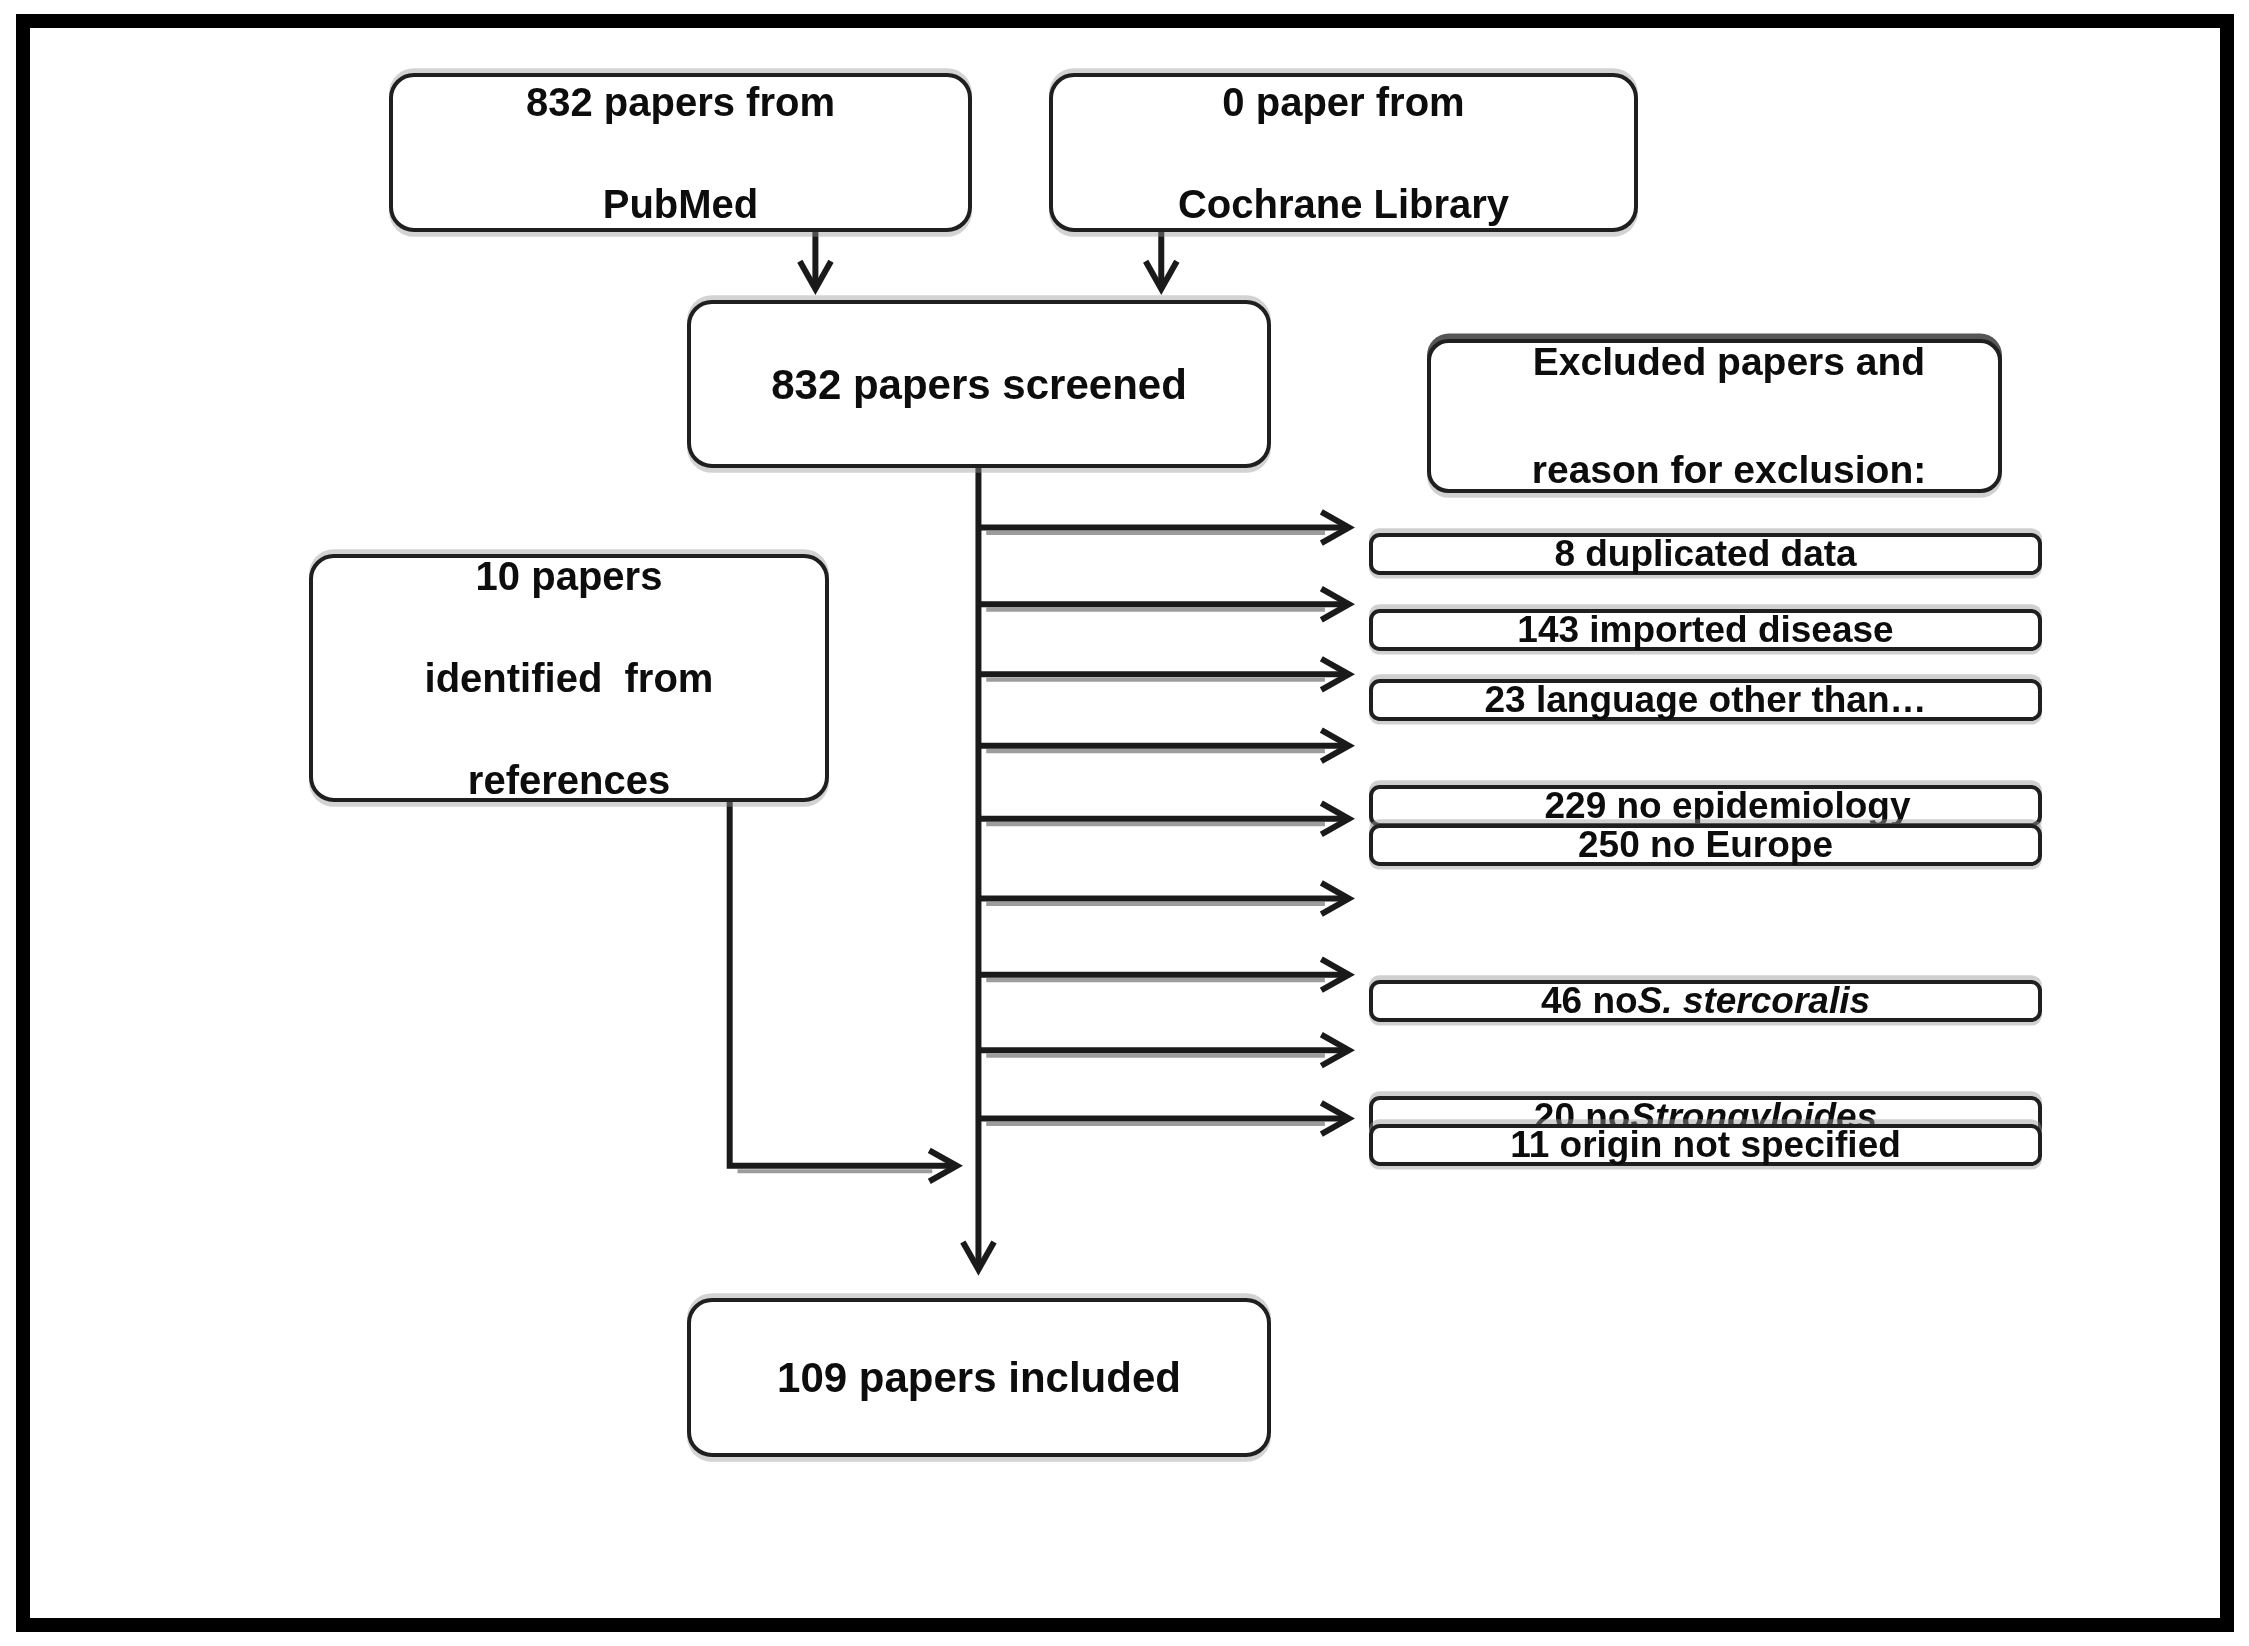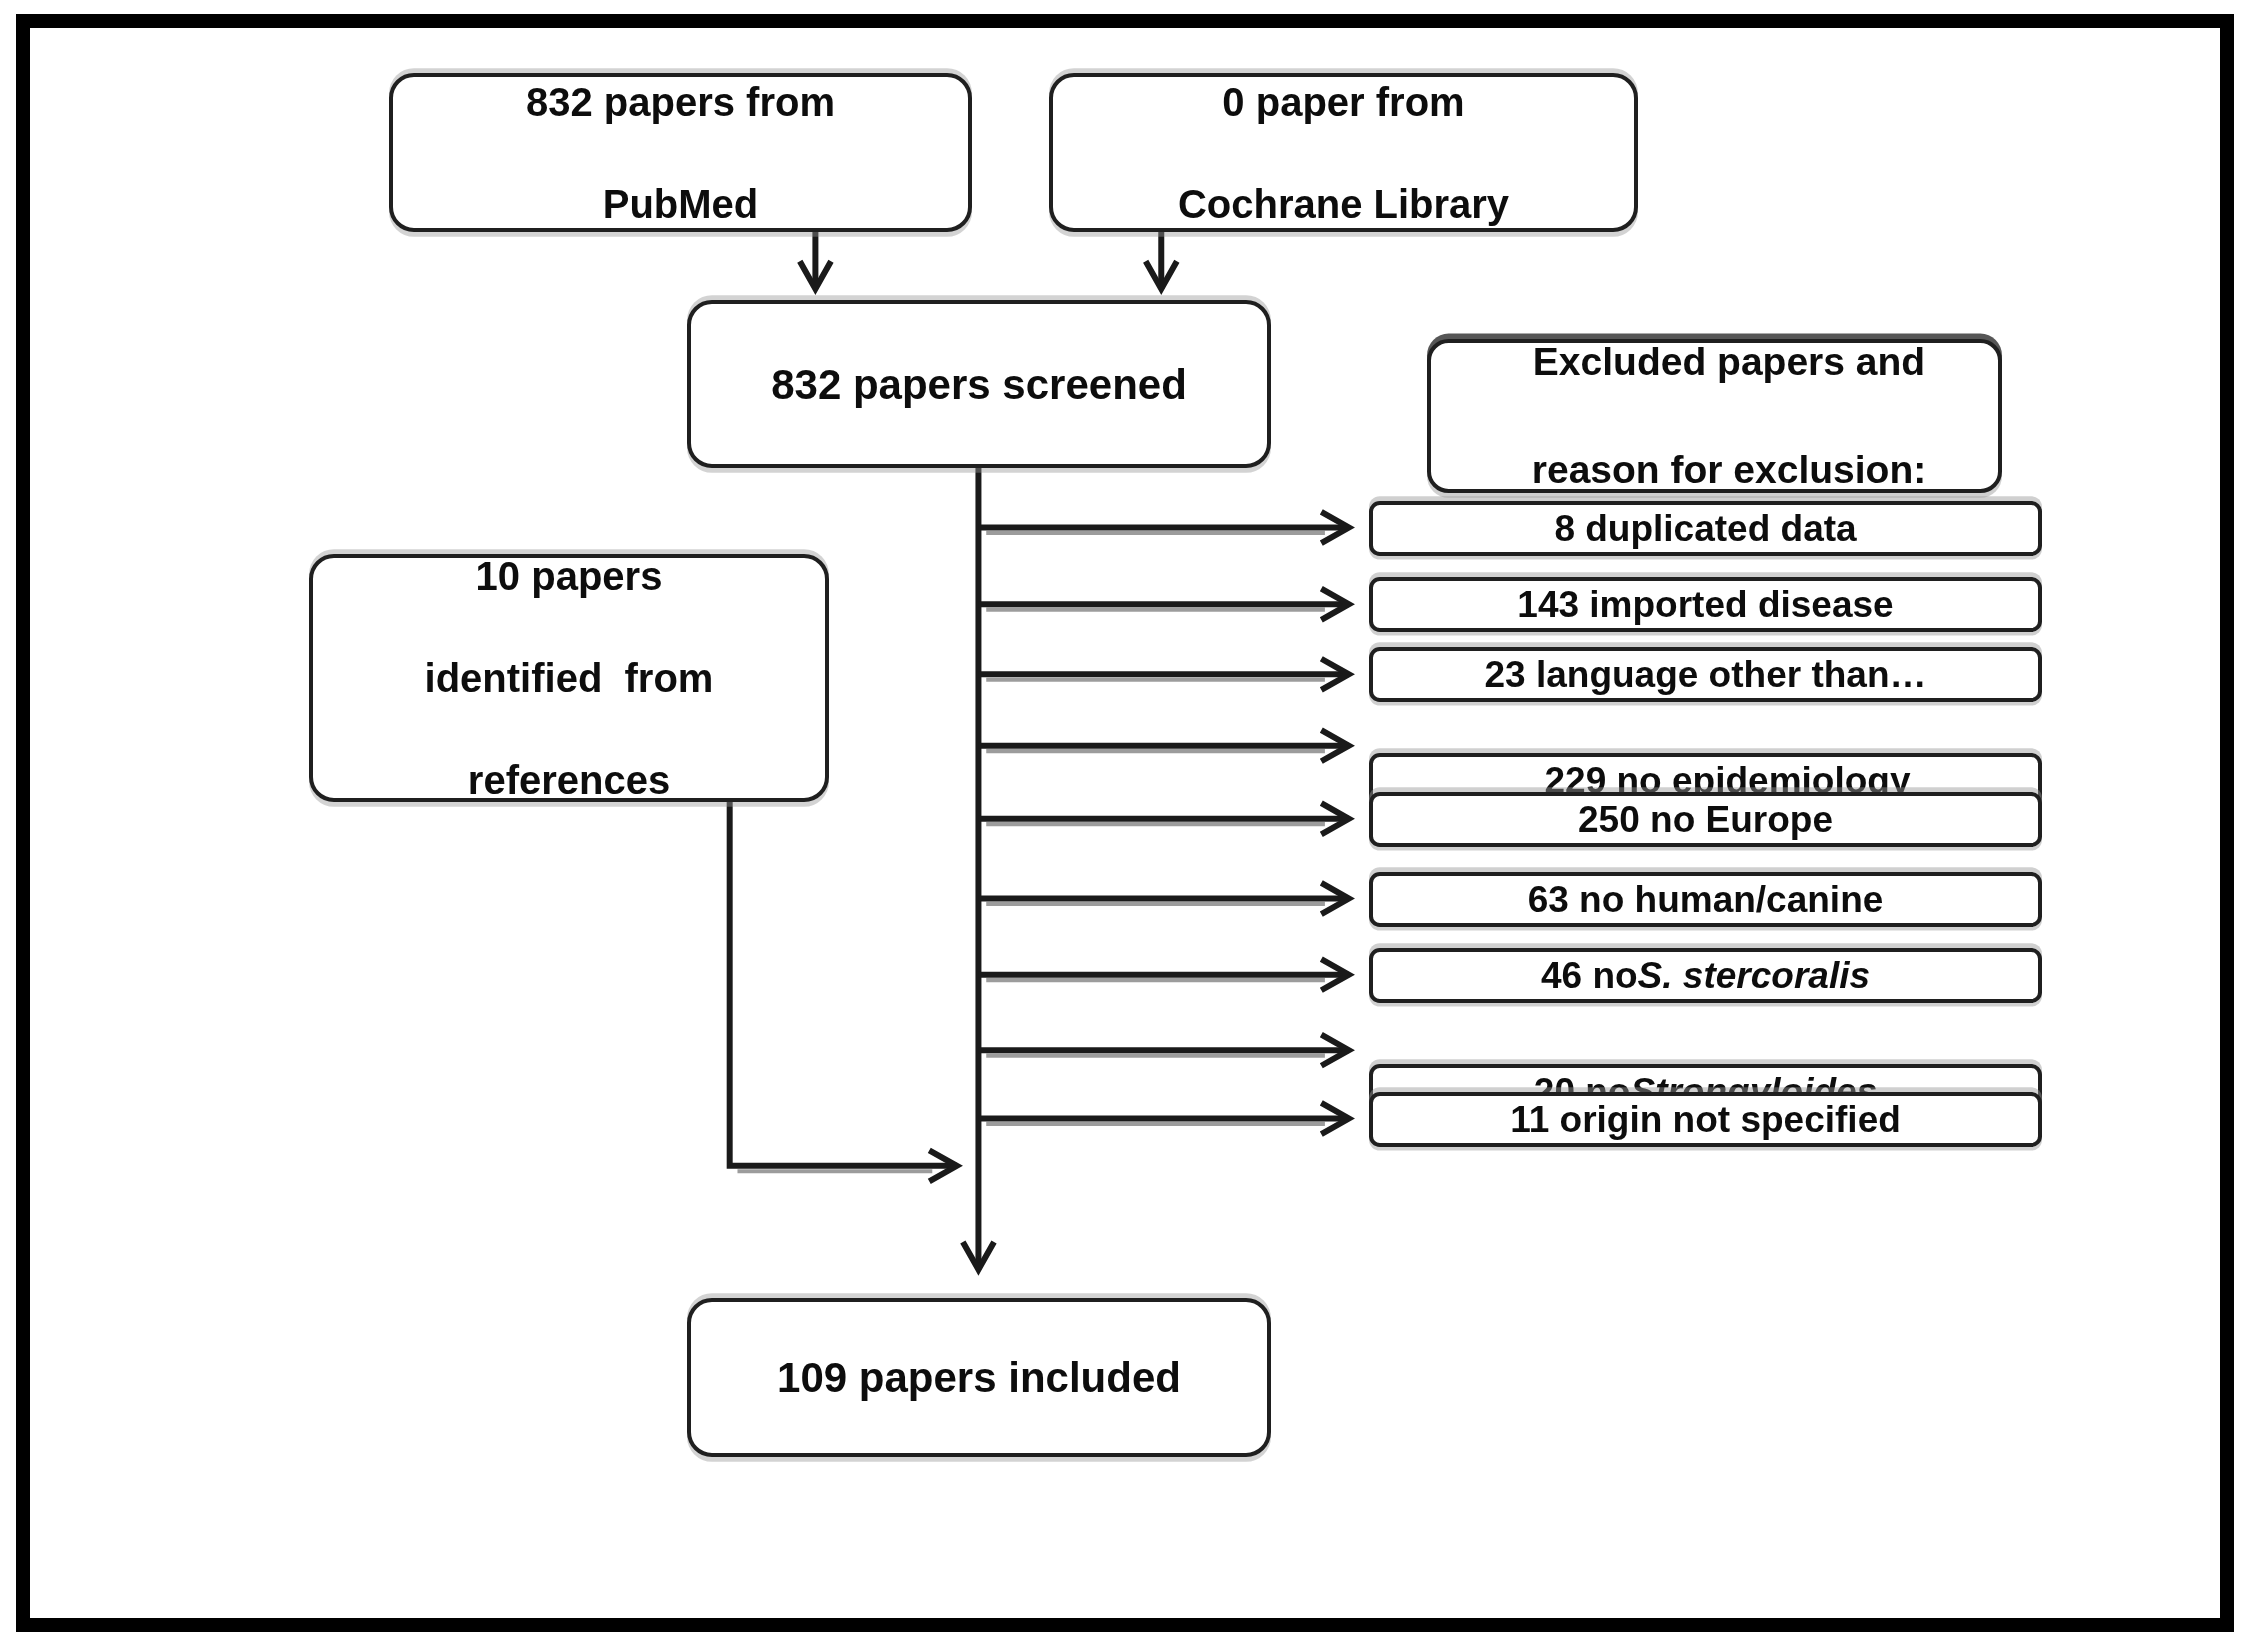--- a/index.html
+++ b/index.html
@@ -28,29 +28,30 @@
     text-align:center;font-weight:700;
     box-shadow:0 -4.8px 0 rgba(150,150,150,0.42), 0 4.8px 0 rgba(150,150,150,0.42);
     gap:40px;
   }
   .box .ln{white-space:pre-wrap;}
   .f-lg{font-size:42px;line-height:1.5;}
   .f-md{font-size:40px;line-height:1.55;}
   .f-hd{font-size:39px;line-height:1.75;padding-left:29px;}
   .excl{
     position:absolute;
-    left:1369px;width:673px;height:55px;
+    left:1369px;width:673px;height:42px;
     background:#ffffff;
     border:4.2px solid #1f1f1f;
     border-radius:10.8px;
     display:flex;align-items:center;justify-content:center;
     text-align:right;
     font-weight:700;font-size:37px;
     box-shadow:0 -4.8px 0 rgba(150,150,150,0.45), 0 3.6px 0 rgba(120,120,120,0.35);
     box-sizing:border-box;
+    margin-top:32px;
   }
   .excl i{font-style:italic;}
   .hdr{box-shadow:0 -5.4px 0 rgba(30,30,30,0.75), 0 4.8px 0 rgba(150,150,150,0.45);}
 </style>
 </head>
 <body>
 
 <div class="stage">
 
   <div class="frame"></div>
@@ -133,24 +134,20 @@
       <i></i>
   </div>
   <div class="excl" style="top:753px;padding-left:44px;">
     <span>229 no epidemiology</span>
       <i></i>
   </div>
   <div class="excl" style="top:792px;">
     <span>250 no Europe</span>
       <i></i>
   </div>
-  <div class="excl" style="top:872px;">
-    <span>63 no human/canine</span>
-      <i></i>
-  </div>
   <div class="excl" style="top:948px;">
     <span>46 no </span>
       <i>S. stercoralis</i>
   </div>
   <div class="excl" style="top:1064px;">
     <span>20 no </span>
       <i>Strongyloides</i>
   </div>
   <div class="excl" style="top:1092px;">
     <span>11 origin not specified</span>

